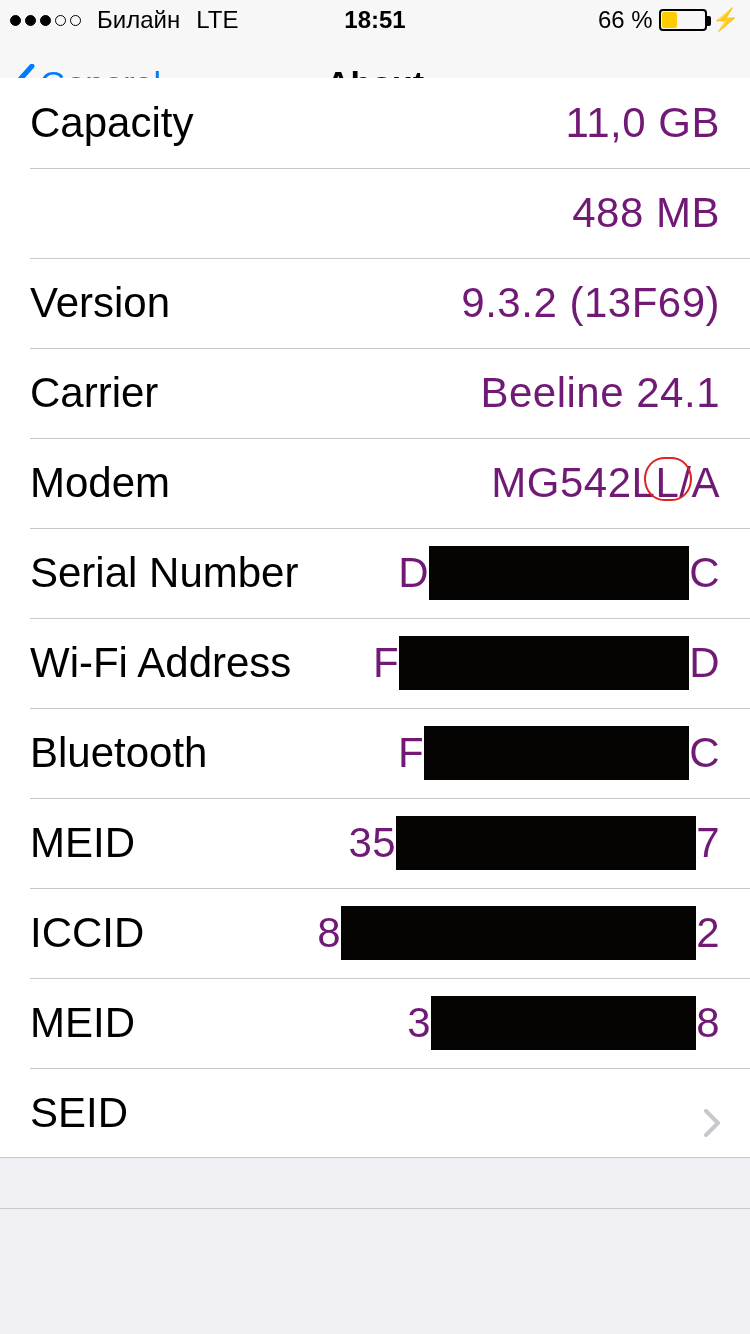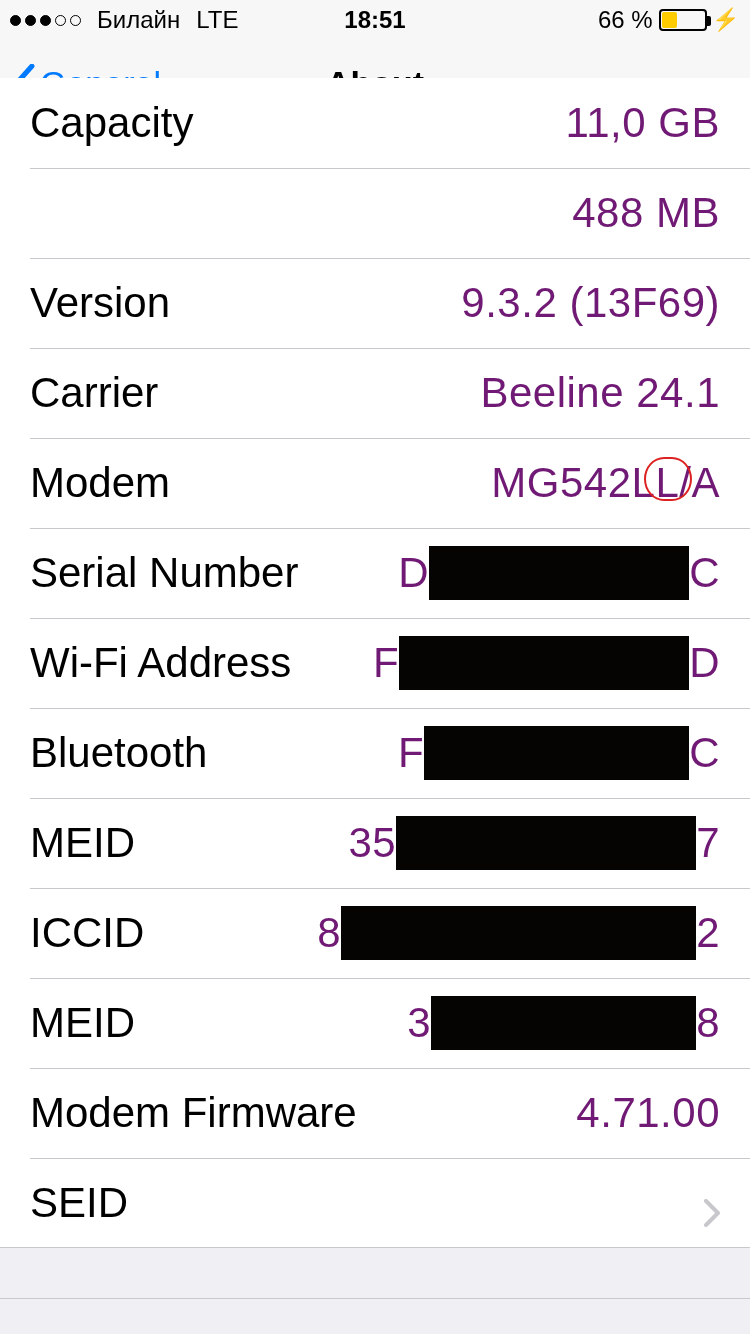--- a/index.html
+++ b/index.html
@@ -249,26 +249,20 @@
 
   <div class="row">
     <span class="label">MEID</span>
     <span class="value-wrap">
       <span class="value">3</span>
       <span class="redacted" style="width:265px;"></span>
       <span class="value">8</span>
     </span>
   </div>
 
-  <div class="row">
-    <span class="label">Modem Firmware</span>
-    <span class="value-wrap">
-        <span class="value">4.71.00</span>
-      </span>
-  </div>
 
   <div class="row">
     <span class="label">SEID</span>
     <span class="value-wrap">
       <span class="chevron-right">
         <svg viewBox="0 0 16 28" width="16" height="28">
             <polyline points="2,2 14,14 2,26" fill="none" stroke="#c7c7cc" stroke-width="4" stroke-linecap="round" stroke-linejoin="round"></polyline>
           </svg>
       </span>
     </span>

